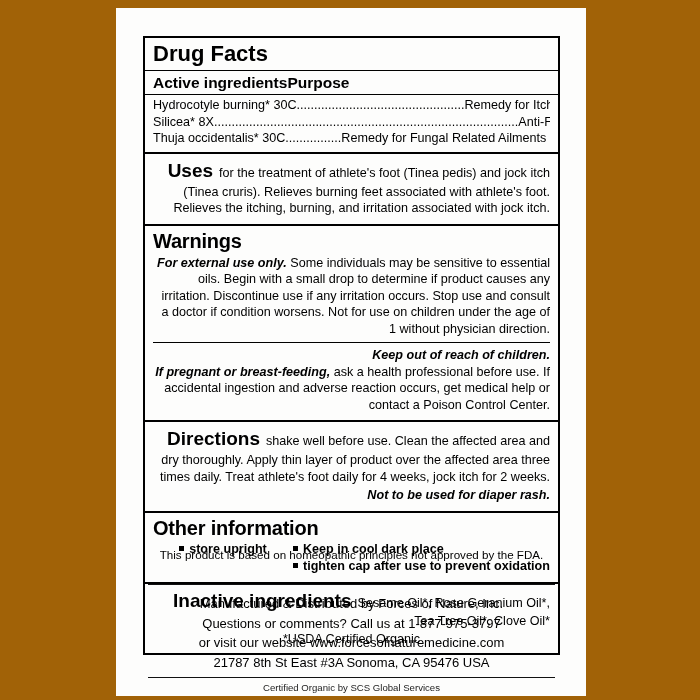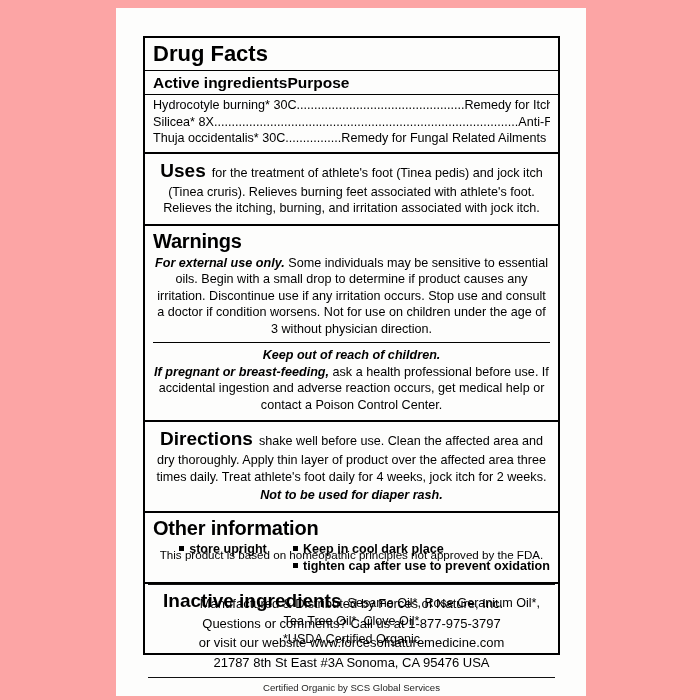--- a/index.html
+++ b/index.html
@@ -11,21 +11,21 @@
     height: 700px;
     background: #ffffff;
     font-family: "Liberation Sans", sans-serif;
     color: #000000;
     overflow: hidden;
   }
   .page {
     position: relative;
     width: 700px;
     height: 700px;
-    background: #fca5a5;
+    background: #a16207;
     box-sizing: border-box;
   }
   .label {
     position: absolute;
     left: 116px;
     top: 8px;
     width: 470px;
     height: 688px;
     background: #fdfdfc;
     box-sizing: border-box;
@@ -77,21 +77,21 @@
     line-height: 1.32;
     white-space: nowrap;
     overflow: hidden;
   }
   .dots {
     letter-spacing: 0px;
   }
   .body {
     font-size: 12.6px;
     line-height: 1.31;
-    text-align: center;
+    text-align: right;
   }
   .inline-title {
     font-size: 19px;
     font-weight: bold;
     margin-right: 6px;
   }
   .b {
     font-weight: bold;
     font-style: italic;
   }
@@ -189,21 +189,21 @@
 
       <div class="sec">
         <div class="body">
           <span class="inline-title">Uses</span><span>for the treatment of athlete's foot (Tinea pedis) and jock itch (Tinea cruris). Relieves burning feet associated with athlete's foot. Relieves the itching, burning, and irritation associated with jock itch.</span>
         </div>
       </div>
 
       <div class="sec">
         <div class="title">Warnings</div>
         <div class="body" style="margin-top:3px;">
-          <span class="b">For external use only.</span><span> Some individuals may be sensitive to essential oils. Begin with a small drop to determine if product causes any irritation. Discontinue use if any irritation occurs. Stop use and consult a doctor if condition worsens. Not for use on children under the age of 3 without physician direction.</span>
+          <span class="b">For external use only.</span><span> Some individuals may be sensitive to essential oils. Begin with a small drop to determine if product causes any irritation. Discontinue use if any irritation occurs. Stop use and consult a doctor if condition worsens. Not for use on children under the age of 1 without physician direction.</span>
         </div>
         <div class="rule"></div>
         <div class="body b">Keep out of reach of children.</div>
         <div class="body">
           <span class="b">If pregnant or breast-feeding,</span><span> ask a health professional before use. If accidental ingestion and adverse reaction occurs, get medical help or contact a Poison Control Center.</span>
         </div>
       </div>
 
       <div class="sec">
         <div class="body">

